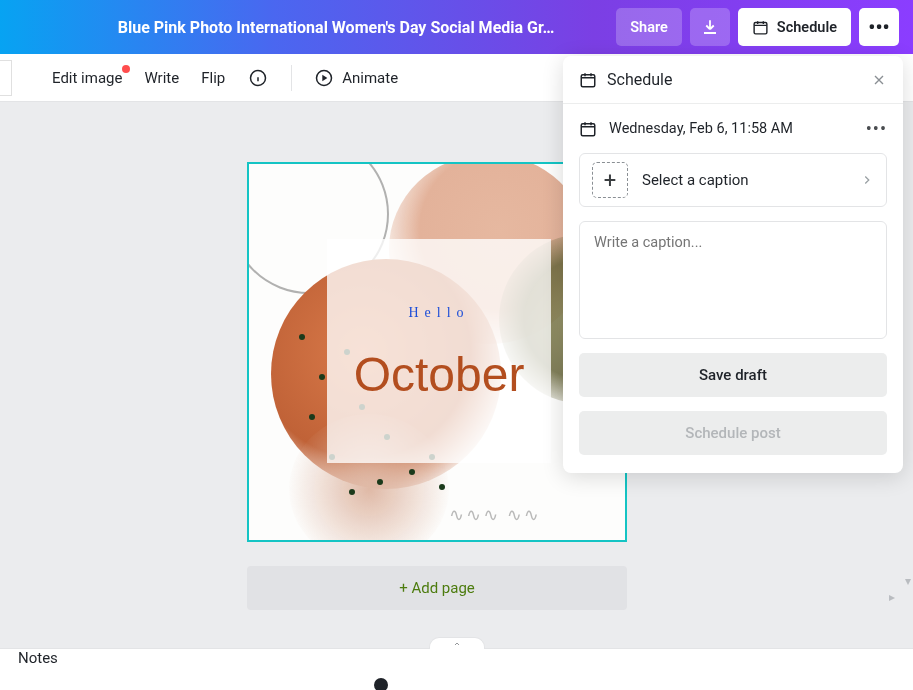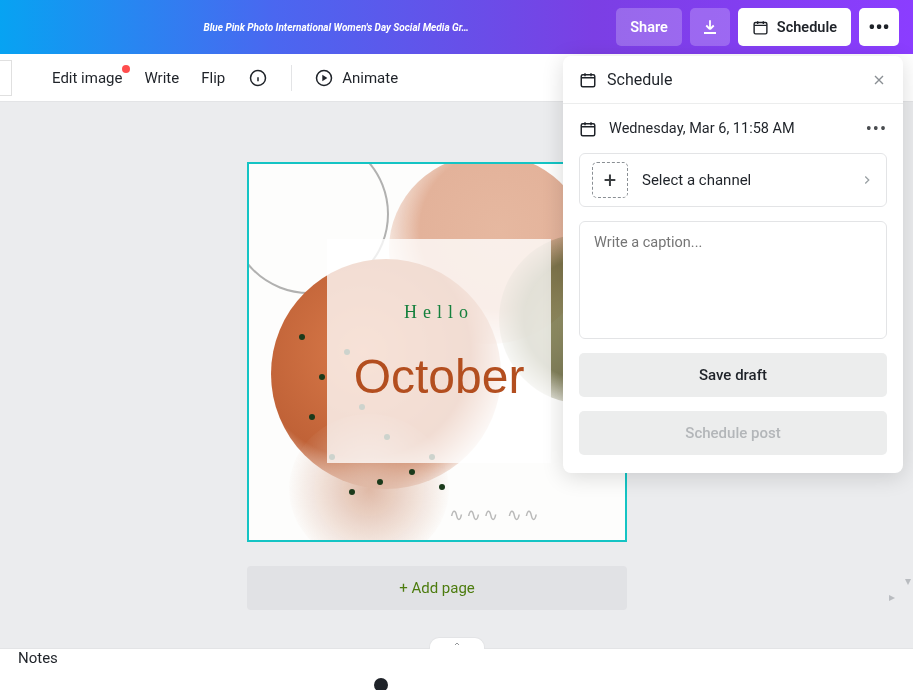--- a/index.html
+++ b/index.html
@@ -4,21 +4,21 @@
 <style>
   * { box-sizing: border-box; margin: 0; padding: 0; font-family: -apple-system, BlinkMacSystemFont, "Segoe UI", Roboto, sans-serif; }
   html, body { width: 913px; height: 690px; overflow: hidden; background: #ebecee; }
 
   
   .topbar {
     height: 54px;
     background: linear-gradient(90deg, #07a3f2 0%, #4a67f0 30%, #7b3fe4 65%, #8b3dff 100%);
     display: flex; align-items: center; padding: 0 14px; gap: 8px; color: #fff;
   }
-  .title { flex: 1; text-align: center; font-weight: 700; font-size: 10px; white-space: nowrap; overflow: hidden; text-overflow: ellipsis; padding: 0 40px 0 90px; font-style: italic; }
+  .title { flex: 1; text-align: center; font-weight: 700; font-size: 16px; white-space: nowrap; overflow: hidden; text-overflow: ellipsis; padding: 0 40px 0 90px; }
   .btn { display: inline-flex; align-items: center; justify-content: center; gap: 8px; border-radius: 5px; font-size: 14.5px; font-weight: 600; cursor: pointer; height: 38px; padding: 10px 14px; border: none; }
   .btn-share { background: rgba(255,255,255,0.22); color: #fff; }
   .btn-icon { background: rgba(255,255,255,0.22); color: #fff; width: 40px; padding: 0; }
   .btn-white { background: #fff; color: #1f2329; }
   .btn-more { background: #fff; color: #1f2329; width: 40px; padding: 0; font-size: 20px; }
 
   
   .subbar {
     height: 48px; background: #fff; border-bottom: 1px solid #e3e4e6;
     display: flex; align-items: center; padding: 0 14px; gap: 22px; position: relative;
@@ -41,21 +41,21 @@
   .b2 { width: 200px; height: 190px; background: radial-gradient(circle at 55% 40%, #e6b8a0 0%, #e3b29a 50%, rgba(227,178,154,0) 80%); left: 140px; top: -10px; }
   .b3 { width: 170px; height: 170px; background: radial-gradient(circle at 50% 50%, #8a8653 0%, #6c6a3e 50%, rgba(108,106,62,0) 80%); left: 250px; top: 70px; opacity:.85;}
   .b4 { width: 160px; height: 150px; background: radial-gradient(circle at 50% 50%, #dfb9a6 0%, rgba(223,185,166,0) 75%); left: 40px; top: 250px; }
   .ring { position:absolute; width:160px; height:160px; border:2px solid #555; border-radius:50%; left:-20px; top:-30px; opacity:.45;}
   .ring2 { position:absolute; width:120px; height:120px; border:4px dotted #888; border-radius:50%; left:240px; top:-15px; opacity:.55;}
   .dots { position:absolute; left:40px; top:130px; width:200px; height:200px; }
   .dots span { position:absolute; width:6px; height:6px; background:#1b3a1b; border-radius:50%; }
   .squig { position:absolute; bottom:15px; left:200px; color:#777; font-size:18px; letter-spacing:2px; opacity:.5; }
 
   .card-center { position: absolute; left: 78px; top: 75px; width: 224px; height: 224px; background: rgba(255,255,255,0.78); display:flex; flex-direction:column; align-items:center; justify-content:center; gap: 4px; }
-  .hello { font-family: Georgia, serif; color: #15803d; letter-spacing: 6px; font-size: 18px; margin-bottom:6px;}
+  .hello { font-family: Georgia, serif; color: #1d4ed8; letter-spacing: 6px; font-size: 14px; margin-bottom:6px;}
   .october { font-family: Liberation Sans, sans-serif; color: #b34e1f; font-size: 48px; transform: translateY(4px); margin-top: 12px;}
 
   .addpage { margin-top: 24px; height: 44px; width: 380px; background: #e1e2e5; border-radius: 4px; display:flex; align-items:center; justify-content:center; font-size:15px; color:#4d7c0f; cursor:pointer; }
 
   
   .panel { position: absolute; top: 56px; right: 10px; width: 340px; background: #fff; border-radius: 8px; box-shadow: 0 4px 22px rgba(0,0,0,0.14); z-index: 50; overflow:hidden; }
   .panel-head { height: 48px; display:flex; align-items:center; padding: 0 16px; border-bottom:1px solid #eceded; gap:10px; }
   .panel-title { flex:1; font-size:16px; color:#1f2329; display:flex; align-items:center; gap:10px;}
   .panel-close { color:#8a8f94; cursor:pointer; font-size:18px; }
   .panel-body { padding: 14px 16px 18px; display:flex; flex-direction:column; gap:14px; }
@@ -184,27 +184,27 @@
         </svg>
     </span>
   </div>
   <div class="panel-body">
     <div class="row">
       <div class="row-date">
         <svg width="18" height="18" viewBox="0 0 24 24" fill="none" stroke="#1f2329" stroke-width="2">
             <rect x="3" y="5" width="18" height="16" rx="2"></rect>
             <path d="M3 9h18M8 3v4M16 3v4"></path>
           </svg>
-        <span>Wednesday, Mar 6, 11:58 AM</span>
+        <span>Wednesday, Feb 6, 11:58 AM</span>
       </div>
       <span class="row-dots">•••</span>
     </div>
     <div class="channel-box">
       <div class="plus-box">+</div>
-      <span class="channel-text">Select a channel</span>
+      <span class="channel-text">Select a caption</span>
       <span class="chev">
         <svg width="14" height="14" viewBox="0 0 24 24" fill="none" stroke="#9aa0a4" stroke-width="2.2">
             <path d="M9 6l6 6-6 6"></path>
           </svg>
       </span>
     </div>
     <textarea class="caption" placeholder="Write a caption..." style=""></textarea>
     <button class="panel-btn btn-draft">Save draft</button>
     <button class="panel-btn btn-schedule-post">Schedule post</button>
   </div>

